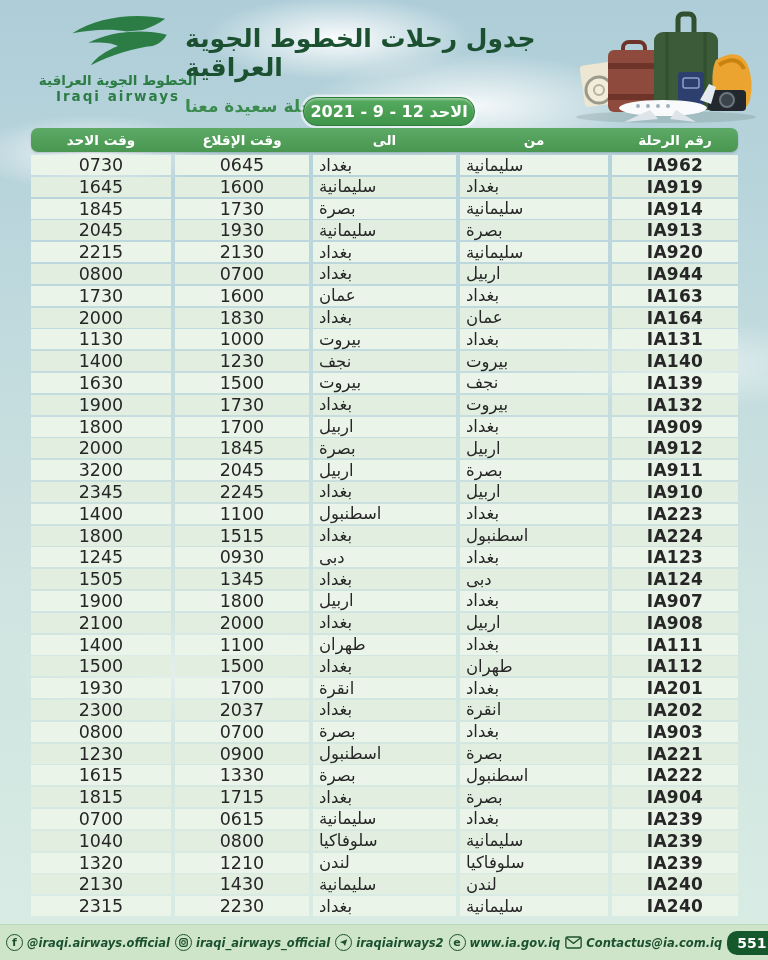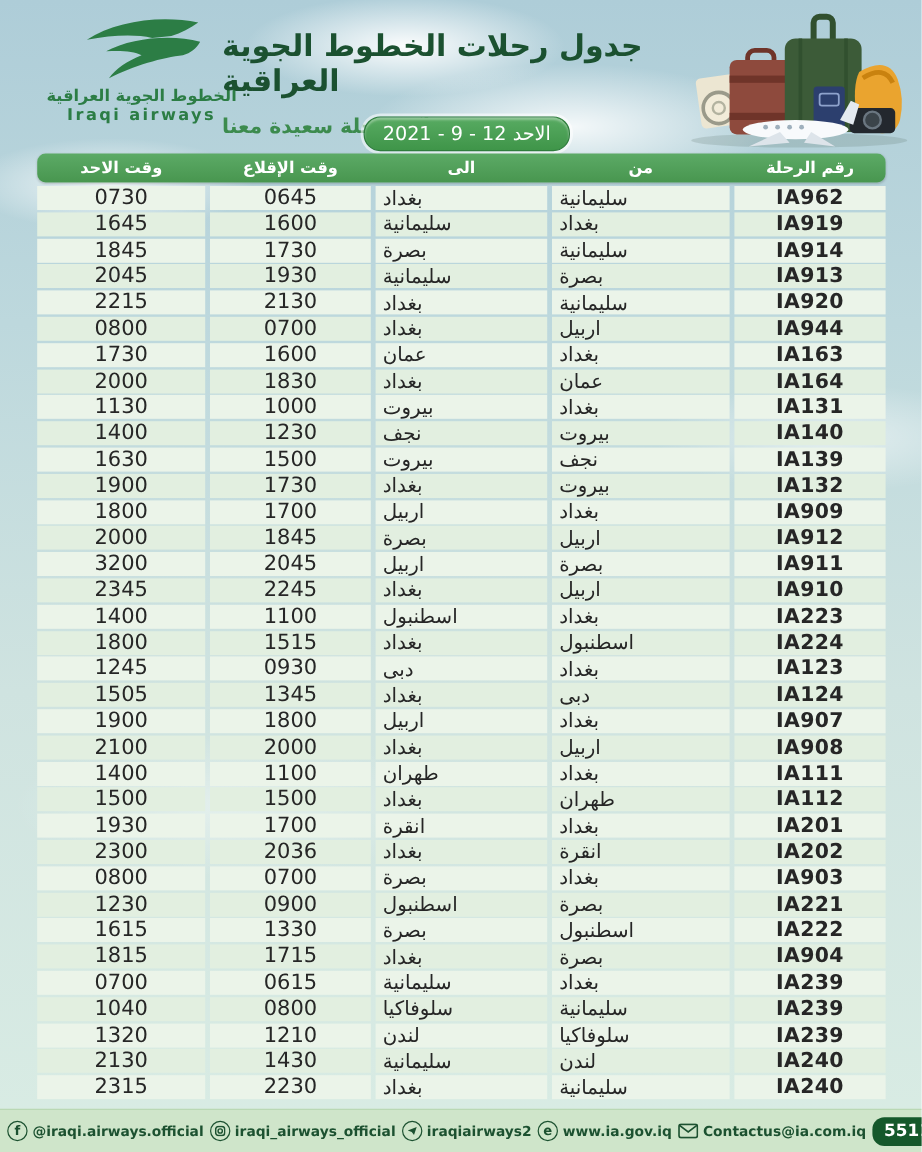--- a/index.html
+++ b/index.html
@@ -25,21 +25,21 @@
 
   .title-block { position:absolute; left:185px; top:24px; width:372px; text-align:left; direction:rtl; }
   .page-title    { color:#1b5130; font-size:25px; font-weight:bold; }
   .page-subtitle { color:#3c8b4e; font-size:17px; font-weight:bold; margin-top:14px; }
 
   .date-badge {
     position:absolute; left:303px; top:97px; width:172px; height:29px;
     background:linear-gradient(180deg,#58ab62,#3f9549);
     border:1px solid #2f7d3c; border-radius:14px;
     box-shadow:0 0 0 2.5px rgba(255,255,255,.55), inset 0 2px 2px rgba(255,255,255,.35);
-    color:#ffffff; font-weight:normal; font-size:16px;
+    color:#ffffff; font-weight:bold; font-size:16px;
     display:flex; align-items:center; justify-content:center; direction:rtl;
   }
 
   .illustration { position:absolute; right:6px; top:2px; width:196px; height:124px; }
 
   
   .flight-table { position:absolute; left:31px; top:128px; width:707px; }
   .t-grid { display:grid; direction:rtl; grid-template-columns:126px 148px 143px 134px 140px; column-gap:4px; }
   .thead {
     height:24px; border-radius:7px;
@@ -61,21 +61,21 @@
     position:absolute; left:0; bottom:0; width:768px; height:36px;
     background:#cfe5ca; border-top:1px solid #b9d8b4;
     display:flex; align-items:center; padding:0 6px; gap:5px;
   }
   .f-item { display:flex; align-items:center; gap:4px; }
   .circle-icon {
     width:17px; height:17px; border:1.5px solid #1c5130; border-radius:50%;
     display:flex; align-items:center; justify-content:center;
     color:#1c5130; font-size:11px; font-weight:bold; flex:0 0 auto;
   }
-  .f-text { color:#1c5130; font-size:11.5px; font-weight:bold; white-space:nowrap; }
+  .f-text { color:#1c5130; font-size:11.5px; font-weight:bold; white-space:nowrap;font-style:italic; }
   .f-right { margin-left:auto; display:flex; align-items:center; gap:7px; }
   .short-badge {
     background:#15582b; color:#fff; font-weight:bold; font-size:14px;
     padding:4px 10px; border-radius:10px 5px 5px 10px;
   }
 </style>
 </head>
 <body>
 
 <div class="page">
@@ -312,21 +312,21 @@
           <div class="t-cell c-flight">IA201</div>
           <div class="t-cell c-city">بغداد</div>
           <div class="t-cell c-city">انقرة</div>
           <div class="t-cell c-time">1700</div>
           <div class="t-cell c-time">1930</div>
         </div>
         <div class="t-grid t-row alt">
           <div class="t-cell c-flight">IA202</div>
           <div class="t-cell c-city">انقرة</div>
           <div class="t-cell c-city">بغداد</div>
-          <div class="t-cell c-time">2036</div>
+          <div class="t-cell c-time">2037</div>
           <div class="t-cell c-time">2300</div>
         </div>
         <div class="t-grid t-row">
           <div class="t-cell c-flight">IA903</div>
           <div class="t-cell c-city">بغداد</div>
           <div class="t-cell c-city">بصرة</div>
           <div class="t-cell c-time">0700</div>
           <div class="t-cell c-time">0800</div>
         </div>
         <div class="t-grid t-row alt">

